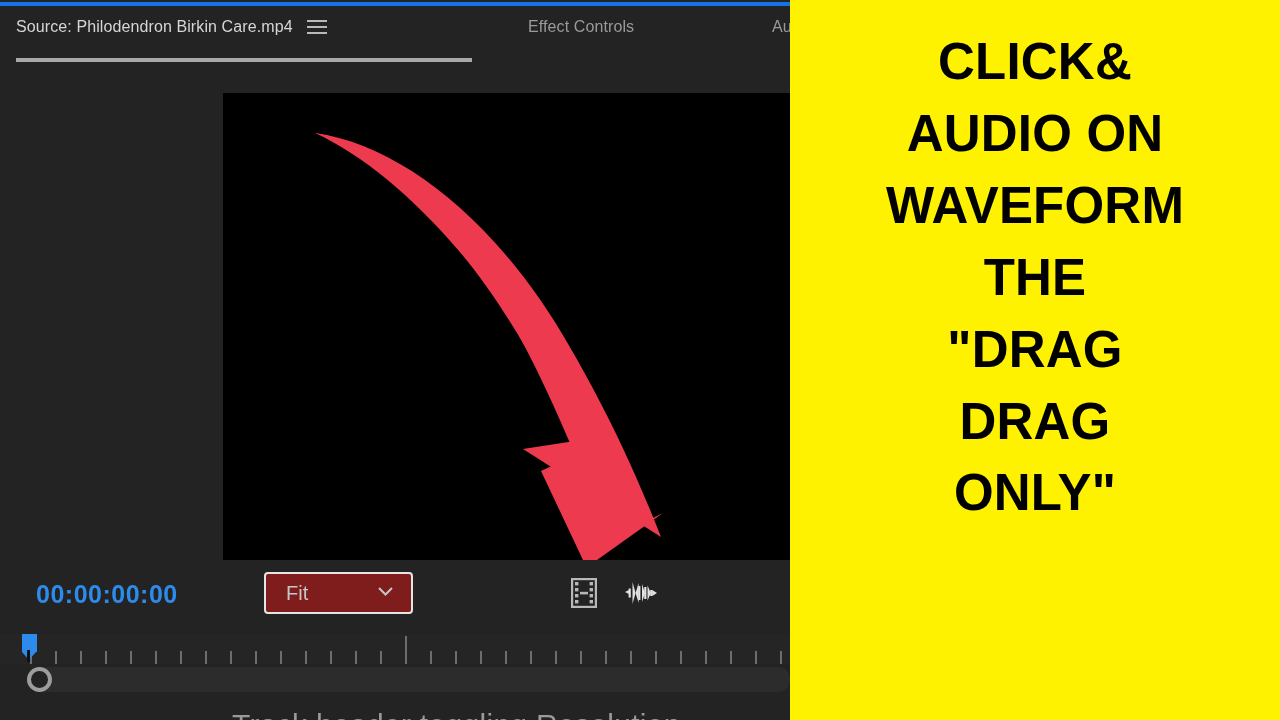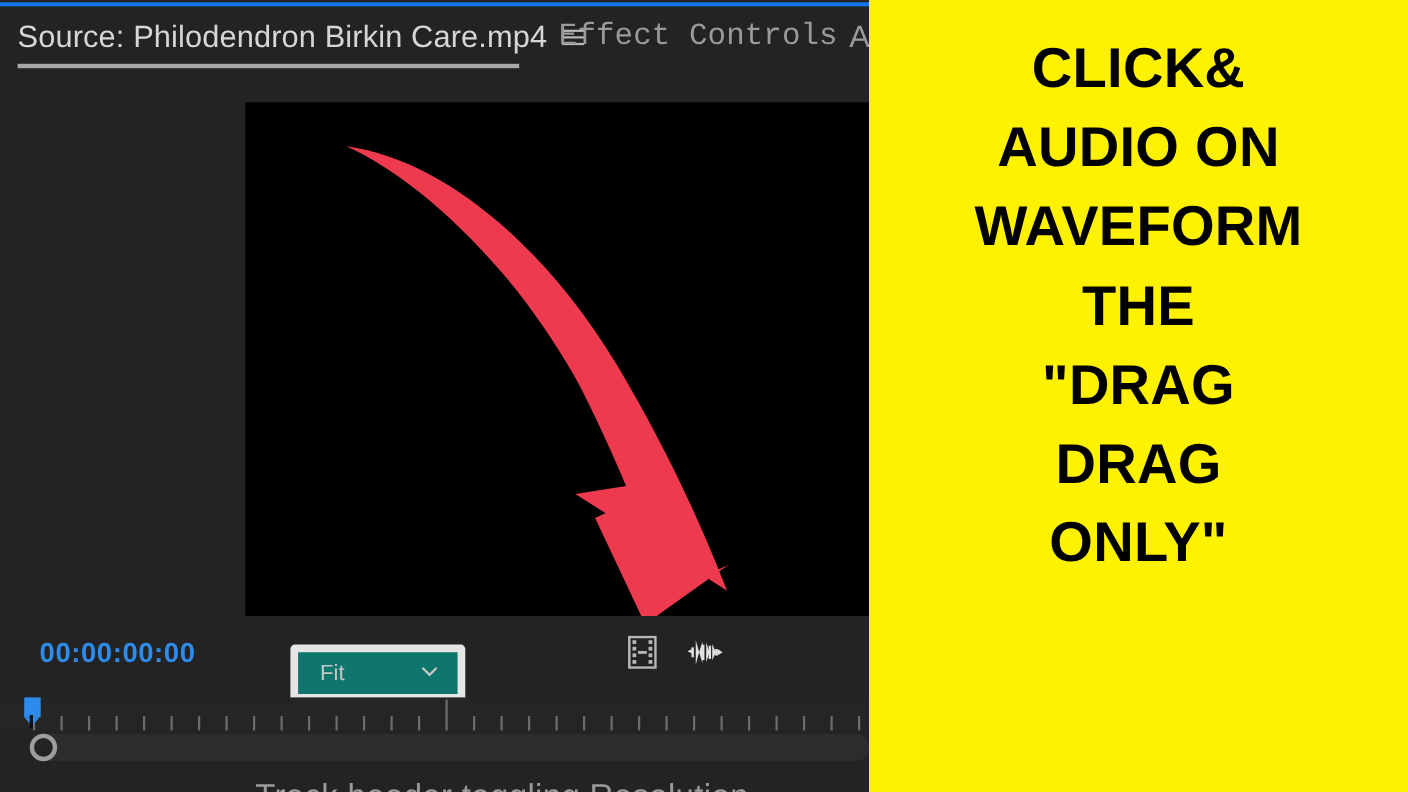--- a/index.html
+++ b/index.html
@@ -51,29 +51,29 @@
   }
   .tab {
     position: absolute;
     top: 12px;
     display: flex;
     align-items: center;
     gap: 14px;
     white-space: nowrap;
   }
   .tab-label {
-    font-size: 28px;
+    font-size: 16px;
     color: #9a9a9a;
     letter-spacing: 0.1px;
   }
   .tab.active .tab-label {
     color: #d6d6d6;
   }
   .tab-source { left: 16px; }
-  .tab-effects { left: 508px; font-family: Liberation Mono, monospace; }
+  .tab-effects { left: 528px; }
   .tab-audio { left: 772px; }
 
   .hamburger {
     display: inline-block;
     width: 20px;
     height: 16px;
     position: relative;
   }
   .hamburger i {
     position: absolute;
@@ -125,25 +125,25 @@
     top: 14px;
     font-size: 25px;
     font-weight: bold;
     color: #2d8ceb;
     letter-spacing: 0.5px;
     font-family: "Liberation Sans", sans-serif;
   }
   .fit-select {
     position: absolute;
     left: 264px;
-    top: 20px;
+    top: 6px;
     width: 145px;
     height: 38px;
-    background: #0f766e;
-    border: 7px solid #e5e5e5;
+    background: #7f1d1d;
+    border: 2px solid #e5e5e5;
     border-radius: 4px;
     display: flex;
     align-items: center;
   }
   .fit-label {
     position: absolute;
     left: 20px;
     font-size: 20px;
     color: #c6c6c6;
   }

